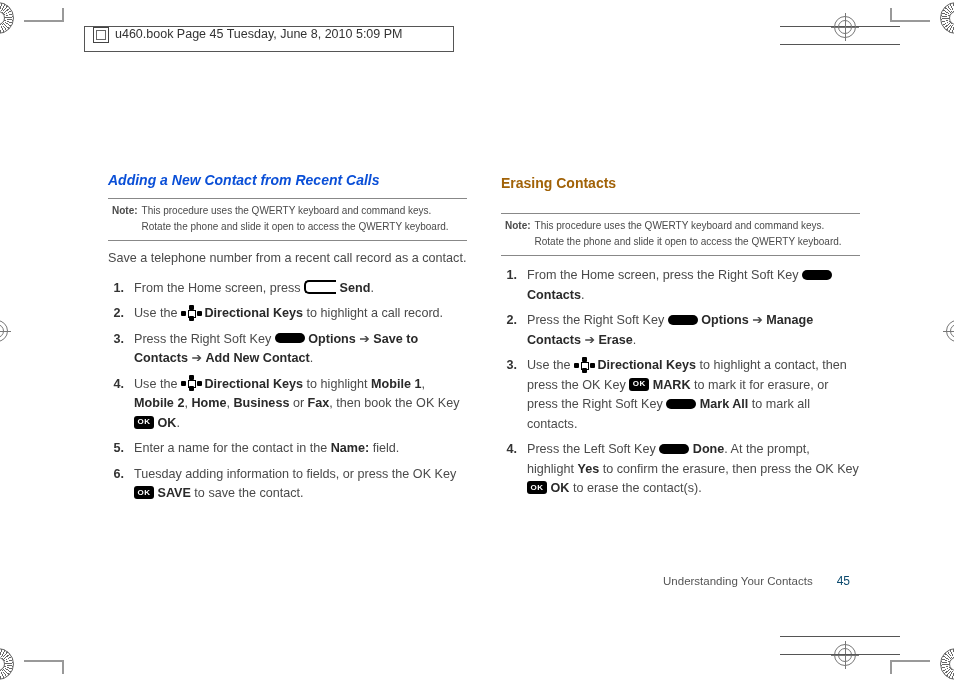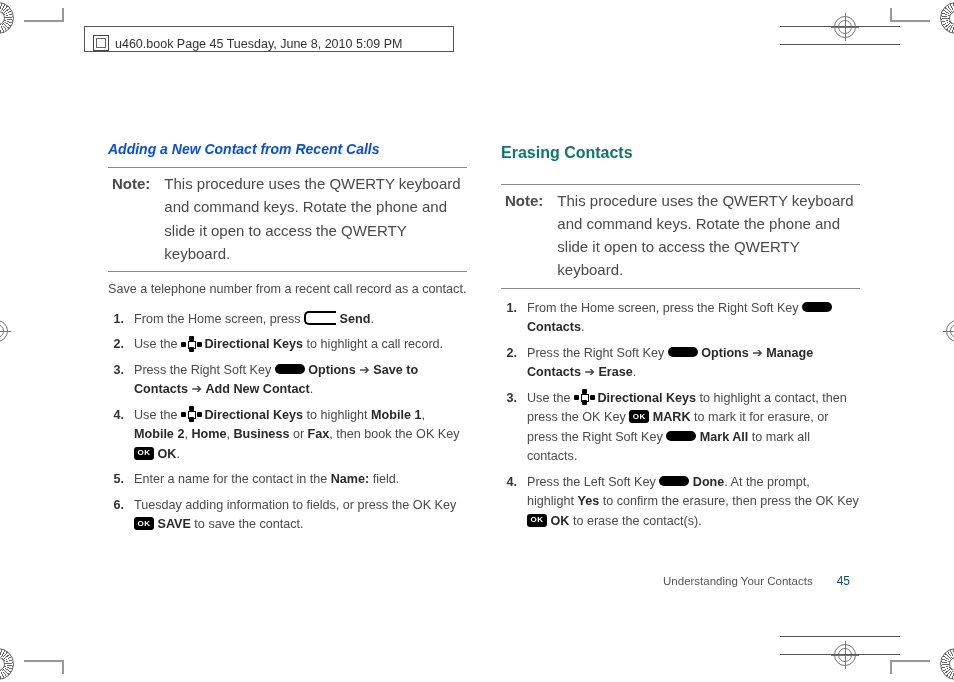--- a/index.html
+++ b/index.html
@@ -40,43 +40,43 @@
     background: repeating-conic-gradient(#666 0deg 4deg, #fff 4deg 12deg);
     border-radius:50%;
     border:0.5px solid #666;
   }
   .wheel .hub { position:absolute; left:8px; top:8px; right:8px; bottom:8px; background:#fff; border-radius:50%; border:0.5px solid #666;}
   .meta-strip {
     position:absolute;
     left: 60px; top: 18px;
     width: 360px; height: 24px;
     border: 0.5px solid #555;
-    display:flex; align-items:flex-end;
+    display:flex; align-items:flex-start;
     padding-left:8px;
     font-size: 12.5px;
     color:#333;
   }
   .meta-strip .bookicon {
     width:14px; height:14px; border:0.5px solid #444; margin-right:6px;
     background: linear-gradient(#fff,#fff);
     position:relative;
   }
   .meta-strip .bookicon::after { content:""; position:absolute; left:2px; top:2px; right:2px; bottom:2px; border:0.5px solid #666;}
   .columns {
     position:absolute;
     left: 84px; right: 70px; top: 90px; bottom: 100px;
     display:flex;
     gap: 34px;
     align-items: center;
   }
   .col { flex:1 1 50%; font-size: 12.6px; line-height: 1.55; }
   h3.section.blue { color:#0a4fd7; font-size:14px; font-style:italic; font-weight:700; margin:8px 0 4px; }
-  h3.section.bluebold { color:#0f766e; font-size:16px; font-weight:800; margin:6px 0 18px; }
+  h3.section.bluebold { color:#a16207; font-size:14px; font-weight:800; margin:6px 0 18px; }
   .rule { border-top:1.2px solid #888; margin:6px 0 2px; }
-  .note { padding: 2px 4px 6px; font-size:15px; border-bottom:1.2px solid #888; display:flex; gap:14px;}
+  .note { padding: 2px 4px 6px; font-size:10px; border-bottom:1.2px solid #888; display:flex; gap:4px;}
   .note .lab { font-weight:700; white-space:nowrap;}
   ol.steps { list-style:none; padding:0; margin:10px 0 0 0; }
   ol.steps > li { display:flex; gap:10px; margin: 6px 0; }
   ol.steps > li .num { font-weight:700; min-width:16px; text-align:right; color:#333;}
   ol.steps > li .txt { flex:1; }
   b { color:#2a2a2a; font-weight:700;}
   .intro { margin-top:8px; }
   .ic { display:inline-flex; vertical-align:middle; align-items:center; height:13px; position:relative; top:-1px; }
   .ic.pill { width:30px; height:10px; background:#000; border-radius:5px; }
   .ic.hpill { width:30px; height:10px; border:2px solid #000; border-right:none; border-radius:5px 0 0 5px;}

